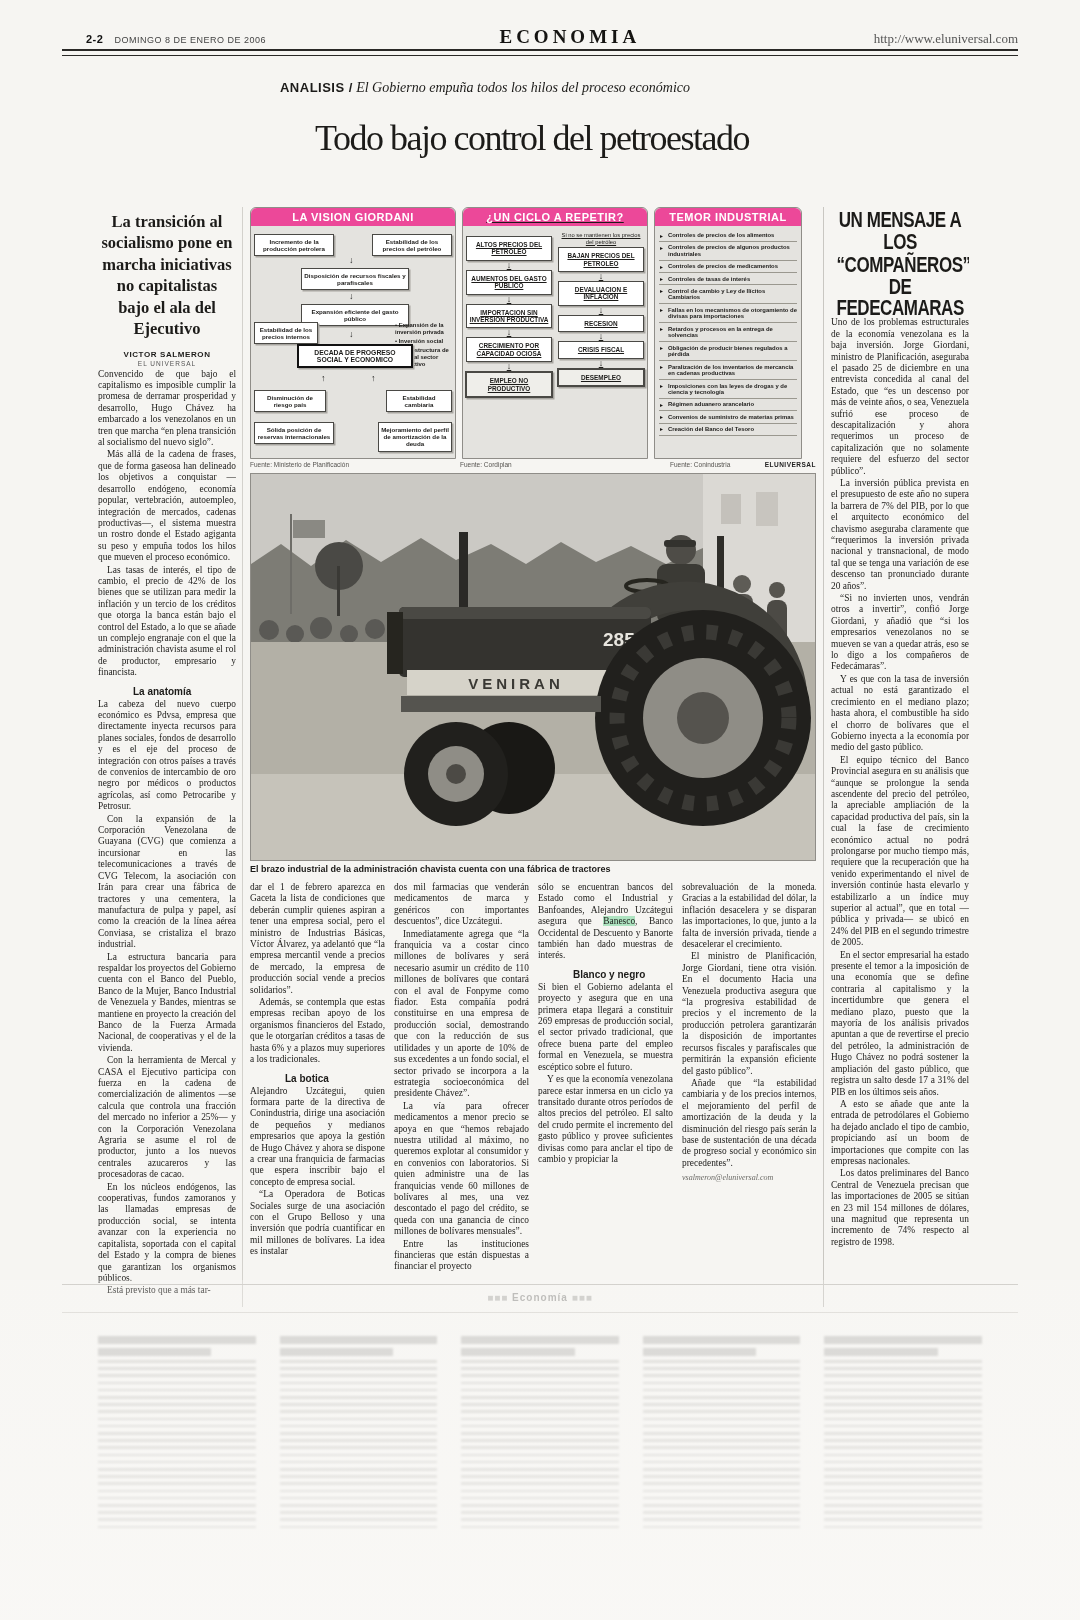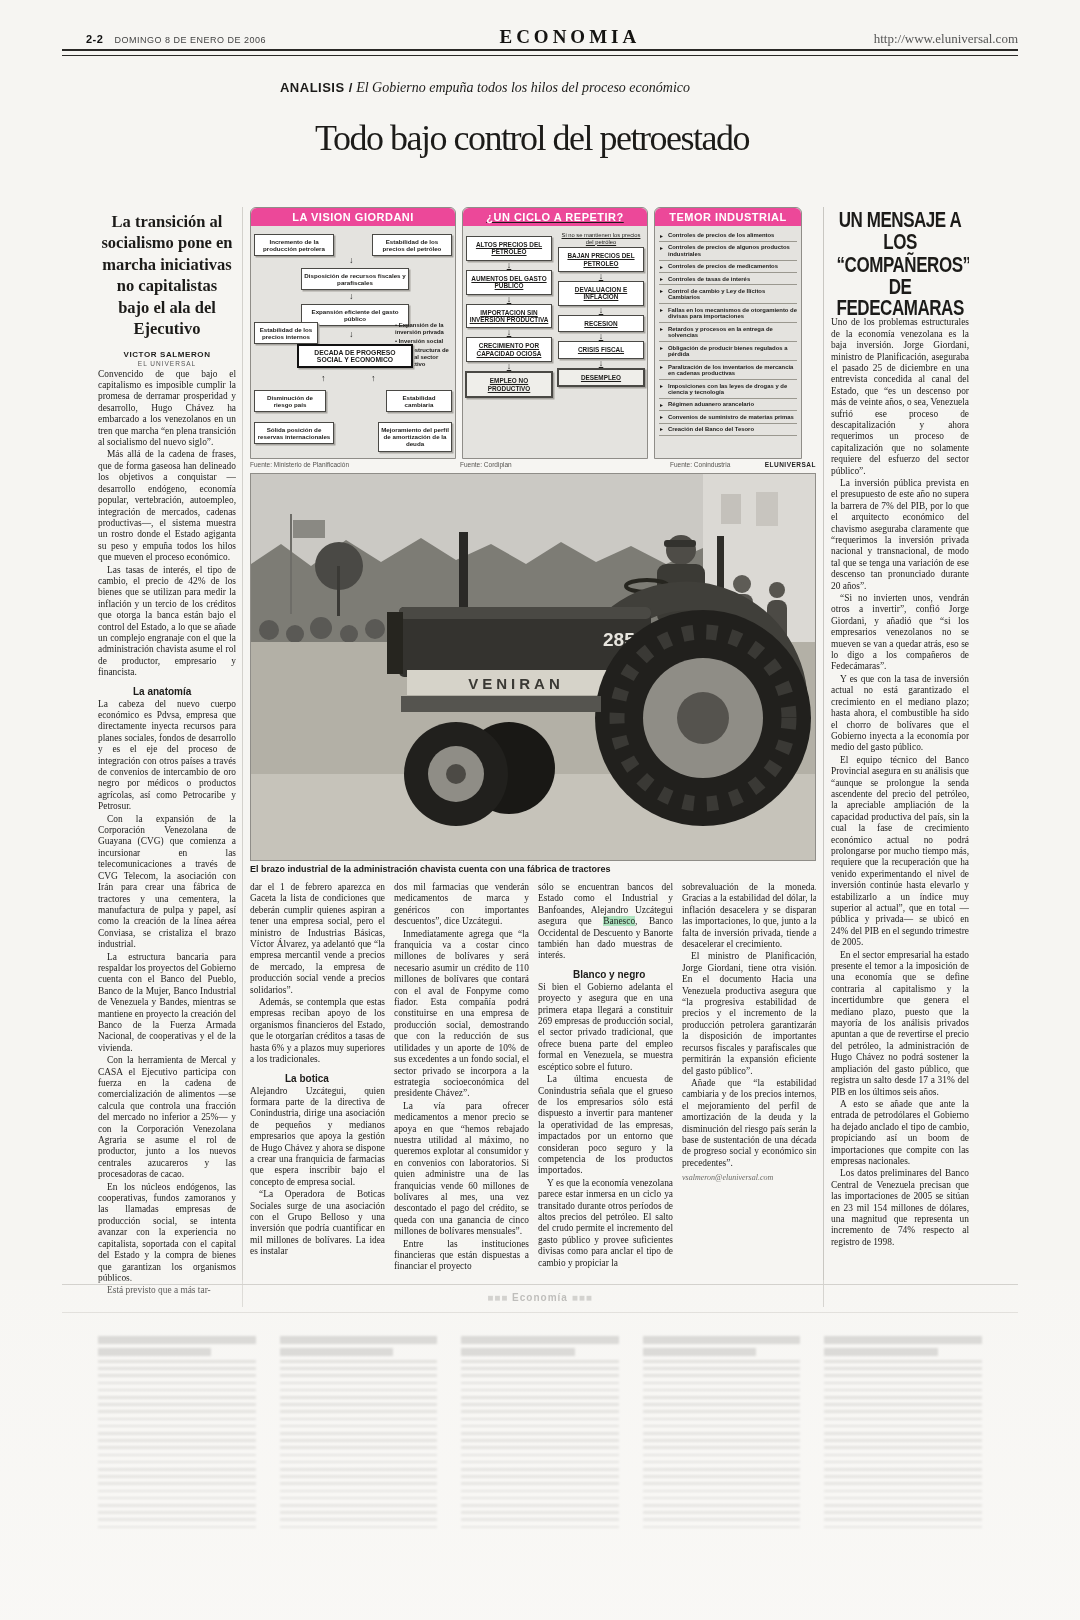--- a/index.html
+++ b/index.html
@@ -278,21 +278,20 @@
         <div class="tc">
           <p class="body noindent">dos mil farmacias que venderán medicamentos de marca y genéricos con importantes descuentos”, dice Uzcátegui.</p>
           <p class="body">Inmediatamente agrega que “la franquicia va a costar cinco millones de bolívares y será necesario asumir un crédito de 110 millones de bolívares que contará con el aval de Fonpyme como fiador. Esta compañía podrá constituirse en una empresa de producción social, demostrando que con la reducción de sus utilidades y un aporte de 10% de sus excedentes a un fondo social, el sector privado se incorpora a la estrategia socioeconómica del presidente Chávez”.</p>
           <p class="body">La vía para ofrecer medicamentos a menor precio se apoya en que “hemos rebajado nuestra utilidad al máximo, no queremos explotar al consumidor y en convenios con laboratorios. Si quien administre una de las franquicias vende 60 millones de bolívares al mes, una vez descontado el pago del crédito, se queda con una ganancia de cinco millones de bolívares mensuales”.</p>
           <p class="body">Entre las instituciones financieras que están dispuestas a financiar el proyecto</p>
         </div>
         <div class="tc">
           <p class="body noindent"><span>sólo se encuentran bancos del Estado como el Industrial y Banfoandes, Alejandro Uzcátegui asegura que </span><span class="hl">Banesco</span><span>, Banco Occidental de Descuento y Banorte también han dado muestras de interés.</span></p>
           <h3 class="sub">Blanco y negro</h3>
           <p class="body noindent">Si bien el Gobierno adelanta el proyecto y asegura que en una primera etapa llegará a constituir 269 empresas de producción social, el sector privado tradicional, que ofrece buena parte del empleo formal en Venezuela, se muestra escéptico sobre el futuro.</p>
-          <p class="body">La última encuesta de Conindustria señala que el grueso de los empresarios sólo está dispuesto a invertir para mantener la operatividad de las empresas, impactados por un entorno que consideran poco seguro y la competencia de los productos importados.</p>
           <p class="body">Y es que la economía venezolana parece estar inmersa en un ciclo ya transitado durante otros períodos de altos precios del petróleo. El salto del crudo permite el incremento del gasto público y provee suficientes divisas como para anclar el tipo de cambio y propiciar la</p>
         </div>
         <div class="tc">
           <p class="body noindent">sobrevaluación de la moneda. Gracias a la estabilidad del dólar, la inflación desacelera y se disparan las importaciones, lo que, junto a la falta de inversión privada, tiende a desacelerar el crecimiento.</p>
           <p class="body">El ministro de Planificación, Jorge Giordani, tiene otra visión. En el documento Hacia una Venezuela productiva asegura que “la progresiva estabilidad de precios y el incremento de la producción petrolera garantizarán la disposición de importantes recursos fiscales y parafiscales que permitirán la expansión eficiente del gasto público”.</p>
           <p class="body">Añade que “la estabilidad cambiaria y de los precios internos, el mejoramiento del perfil de amortización de la deuda y la disminución del riesgo país serán la base de sustentación de una década de progreso social y económico sin precedentes”.</p>
           <div class="signoff">vsalmeron@eluniversal.com</div>
         </div>
       </div>
     </div>

